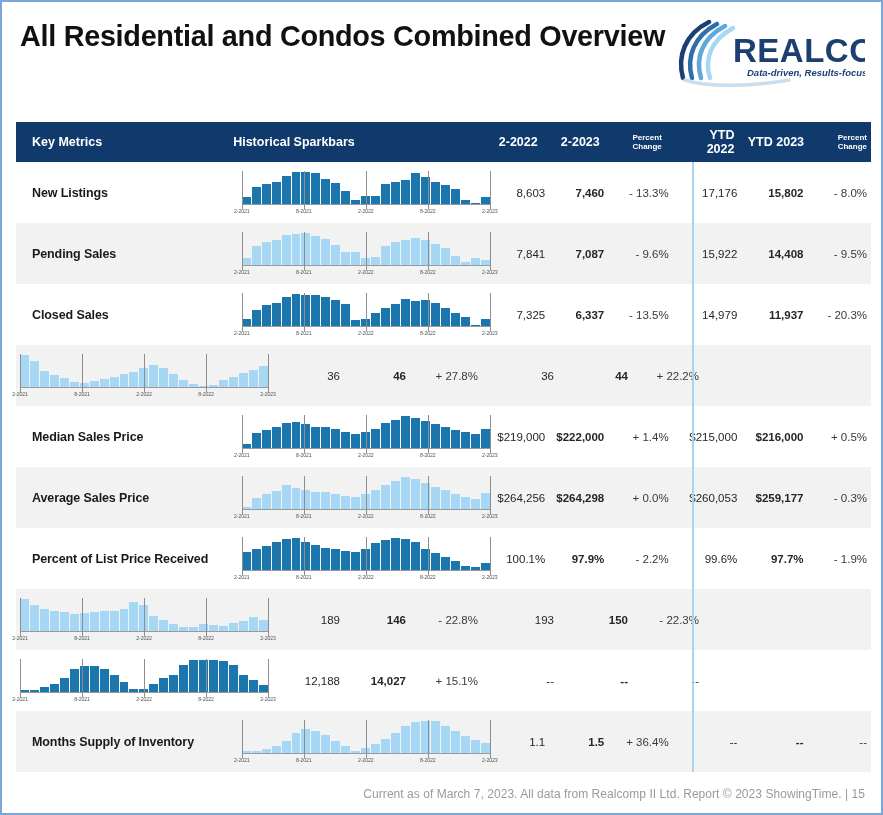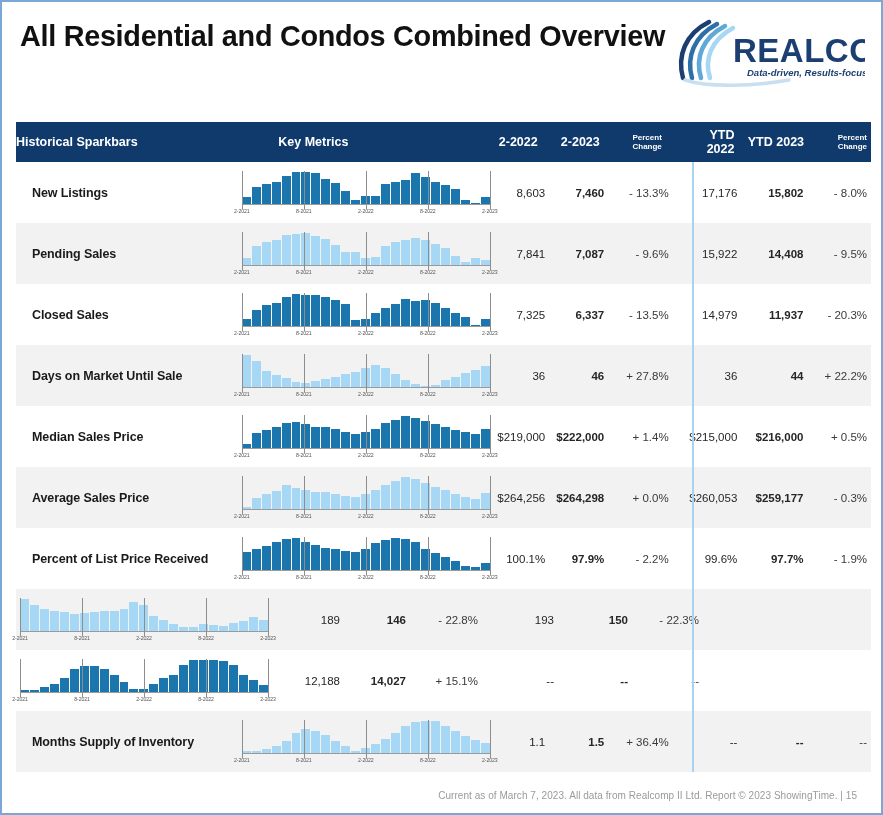--- a/index.html
+++ b/index.html
@@ -175,23 +175,23 @@
     font-size: 5.2px;
     color: #555555;
     transform: translateX(-50%);
     white-space: nowrap;
     letter-spacing: -0.1px;
   }
 
   
   #footer {
     position: absolute;
-    right: 24px;
+    right: 16px;
     bottom: 12px;
-    font-size: 10px;
+    font-size: 12px;
     color: #9a9a9a;
     letter-spacing: 0.05px;
   }
 </style>
 </head>
 <body>
 
 <div id="page">
 
   <div id="header">
@@ -208,22 +208,22 @@
         </g>
         <text x="64" y="44" font-family="Liberation Sans, sans-serif" font-size="33" font-weight="bold" fill="#1c3f72" letter-spacing="0.5">REALCOMP</text>
         <text x="78" y="58" font-family="Liberation Sans, sans-serif" font-size="9.5" font-style="italic" font-weight="bold" fill="#1c3f72">Data-driven, Results-focused MLS</text>
       </svg>
     </div>
   </div>
 
   <div id="metrics-table">
 
     <div class="thead">
+      <div class="th c-metric">Key Metrics</div>
       <div class="th c-spark">Historical Sparkbars</div>
-      <div class="th c-metric">Key Metrics</div>
       <div class="th c-cur1">2-2022</div>
       <div class="th c-cur2">2-2023</div>
       <div class="th small c-pct1">
         <div>Percent</div>
         <div>Change</div>
       </div>
       <div class="th c-ytd1">YTD 2022</div>
       <div class="th c-ytd2">YTD 2023</div>
       <div class="th small c-pct2">
         <div>Percent</div>
@@ -388,21 +388,20 @@
           </div>
           <div class="c-cur1 val">7,325</div>
           <div class="c-cur2 val bold">6,337</div>
           <div class="c-pct1 val muted">- 13.5%</div>
           <div class="c-ytd1 val">14,979</div>
           <div class="c-ytd2 val bold">11,937</div>
           <div class="c-pct2 val muted">- 20.3%</div>
           <div class="sep"></div>
         </div>
         <div class="row alt">
-          <div class="c-metric metric-name">Days on Market Until Sale</div>
           <div class="spark-wrap">
             <div class="spark">
               <div class="bars">
                 <div class="bar" title="2-2021: 96" style="height: 33px; background: rgb(166, 216, 245);"></div>
                 <div class="bar" title="3-2021: 78" style="height: 26.8125px; background: rgb(166, 216, 245);"></div>
                 <div class="bar" title="4-2021: 48" style="height: 16.5px; background: rgb(166, 216, 245);"></div>
                 <div class="bar" title="5-2021: 36" style="height: 12.375px; background: rgb(166, 216, 245);"></div>
                 <div class="bar" title="6-2021: 28" style="height: 9.625px; background: rgb(166, 216, 245);"></div>
                 <div class="bar" title="7-2021: 16" style="height: 5.5px; background: rgb(166, 216, 245);"></div>
                 <div class="bar" title="8-2021: 12" style="height: 4.125px; background: rgb(166, 216, 245);"></div>

